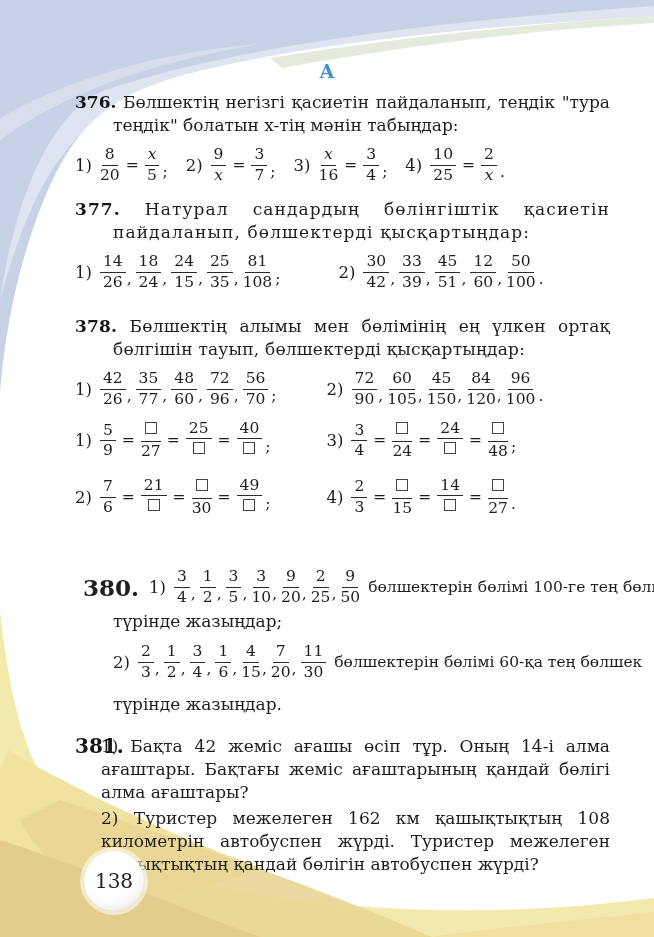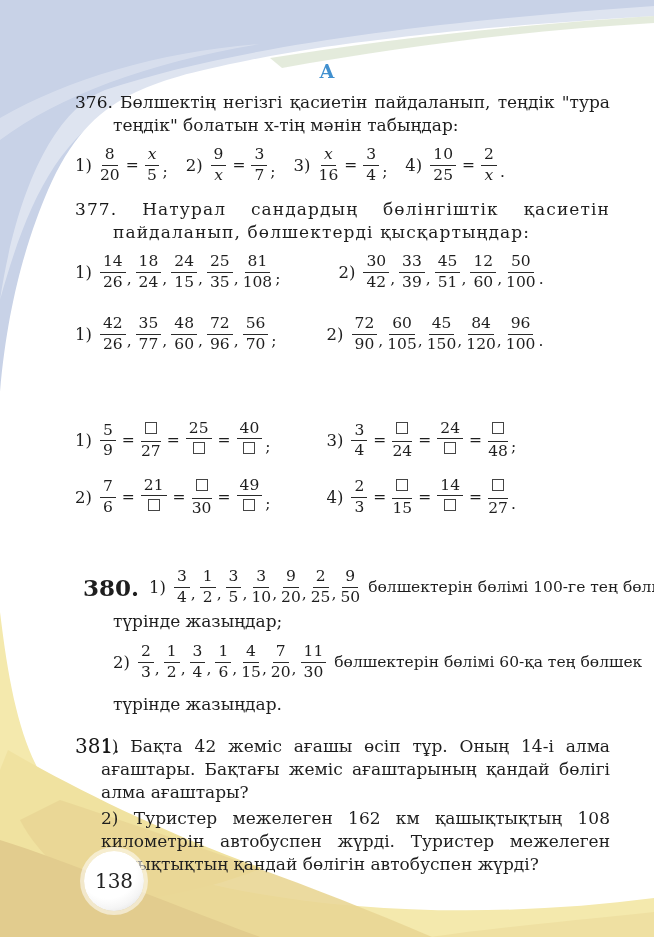--- a/index.html
+++ b/index.html
@@ -15,21 +15,21 @@
   .section-label{
     position:absolute;top:60px;left:0;width:100%;text-align:center;
     font-size:19px;font-weight:bold;color:#4190cf;z-index:2;
   }
 
   .exercise{position:absolute;left:75px;right:44px;z-index:2;}
   .ex-head{
     margin:0 0 9px 0;padding-left:38px;text-indent:-38px;
     font-size:17px;line-height:23px;text-align:justify;
   }
-  .ex-num{font-weight:normal;color:#161616;}
+  .ex-num{font-weight:bold;color:#161616;}
   .ex377 .ex-head{letter-spacing:1.1px;}
   .ex378 .ex-head{letter-spacing:0.2px;}
 
   .math{display:flex;align-items:center;min-height:38px;font-size:15.5px;}
   .math2{margin-top:16px;}
   .frac{display:inline-flex;flex-direction:column;align-items:center;line-height:1.12;}
   .frac .num{border-bottom:1.3px solid #2a2a2a;padding:0 3px 1px 3px;}
   .frac .den{padding-top:1px;}
   .it{font-style:italic;}
   .mbox{display:inline-block;width:10px;height:10px;border:1.3px solid #454545;margin:2px 1px;background:#fff;}
@@ -185,20 +185,21 @@
         <span class="mcomma">,</span>
         <span class="frac">
           <span class="num">50</span>
           <span class="den">100</span>
         </span>
         <span class="mpunc">.</span>
       </div>
   </div>
 
   <div class="exercise ex378" style="top:315px">
+    <p class="ex-head"><b class="ex-num">378.</b> <span>Бөлшектің алымы мен бөлімінің ең үлкен ортақ бөлгішін тауып, бөлшектерді қысқартыңдар:</span></p>
     <div class="math">
         <span class="mlbl">1)</span>
         <span class="frac">
           <span class="num">42</span>
           <span class="den">26</span>
         </span>
         <span class="mcomma">,</span>
         <span class="frac">
           <span class="num">35</span>
           <span class="den">77</span>

